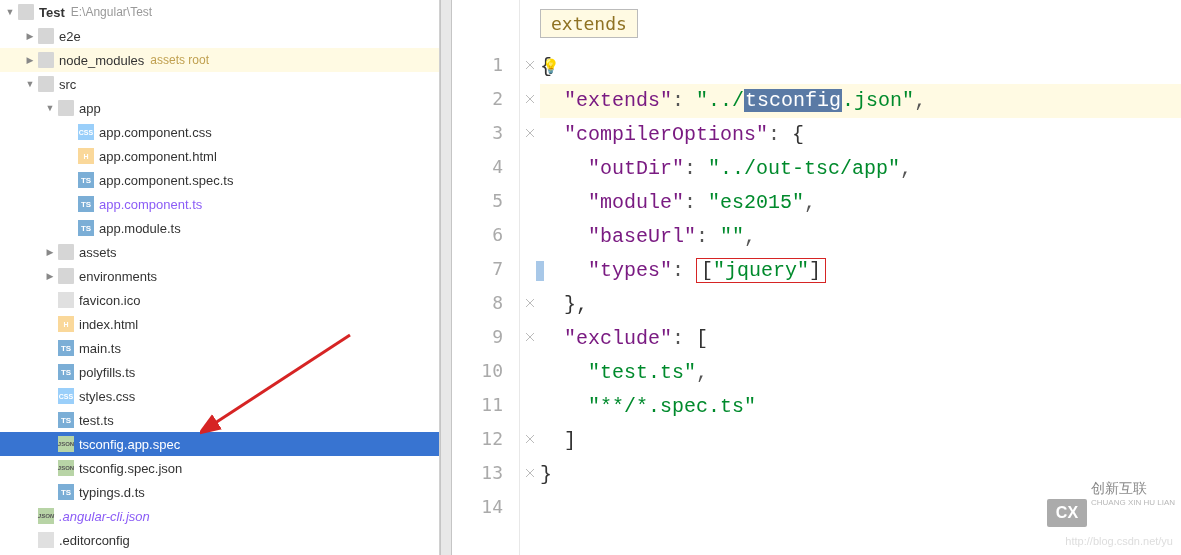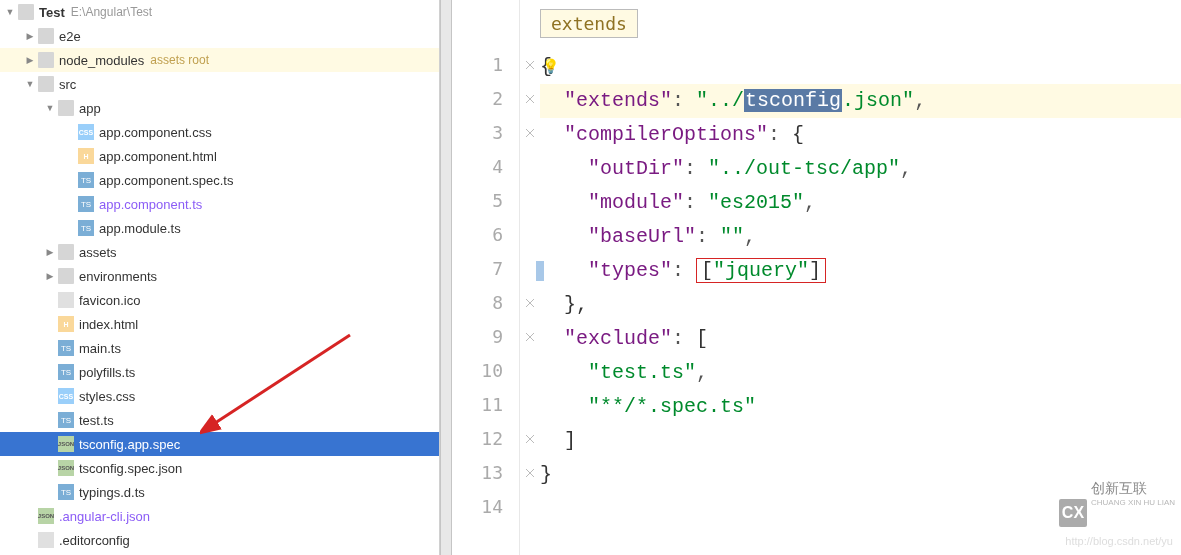--- a/index.html
+++ b/index.html
@@ -45,21 +45,21 @@
       height: 16px;
       display: inline-flex;
       align-items: center;
       justify-content: center;
       margin-right: 5px;
       font-size: 10px;
     }
     .folder-icon { background: #d6d6d6; border-radius: 1px; }
     .css-icon { background: #9acffa; color: #fff; font-weight: bold; font-size: 7px; }
     .html-icon { background: #fad89a; color: #fff; font-weight: bold; font-size: 7px; }
-    .ts-icon { background: #7baed6; color: #fff; font-weight: normal; font-size: 8px; }
+    .ts-icon { background: #7baed6; color: #fff; font-weight: bold; font-size: 8px; }
     .json-icon { background: #b8d4a6; color: #555; font-weight: bold; font-size: 6px; }
     .ico-icon { background: #e0e0e0; }
     .filename { color: #333; }
     .selected .filename { color: #fff; }
     .filename.bold { font-weight: bold; }
     .filename.blue { color: #8b5cf6; }
     .path { color: #999; margin-left: 6px; font-size: 12px; }
     .lib-label { color: #c0a050; margin-left: 6px; font-size: 12px; }
     
     .divider {
@@ -176,21 +176,21 @@
       bottom: 28px;
       display: flex;
       align-items: center;
       gap: 4px;
       color: #666;
       font-size: 12px;
       z-index: 20;
       opacity: 0.7;
     }
     .logo-badge {
-      width: 28px;
+      width: 40px;
       height: 28px;
       background: #888;
       color: #fff;
       display: flex;
       align-items: center;
       justify-content: center;
       font-weight: bold;
       border-radius: 2px;
       font-size: 16px;
       margin-top: 40px;
@@ -300,21 +300,21 @@
     <div class="tree-row" style="padding-left: 44px;">
       <span class="arrow"></span>
       <span class="icon json-icon">JSON</span>
       <span class="filename">tsconfig.spec.json</span>
     </div>
     <div class="tree-row" style="padding-left: 44px;">
       <span class="arrow"></span>
       <span class="icon ts-icon">TS</span>
       <span class="filename">typings.d.ts</span>
     </div>
-    <div class="tree-row" style="padding-left: 24px;">
+    <div class="tree-row" style="padding-left: 24px; font-style: italic;">
       <span class="arrow"></span>
       <span class="icon json-icon">JSON</span>
       <span class="filename blue">.angular-cli.json</span>
     </div>
     <div class="tree-row" style="padding-left: 24px;">
       <span class="arrow"></span>
       <span class="icon ico-icon"></span>
       <span class="filename">.editorconfig</span>
     </div>
     <div class="tree-row" style="padding-left: 24px;"></div>

